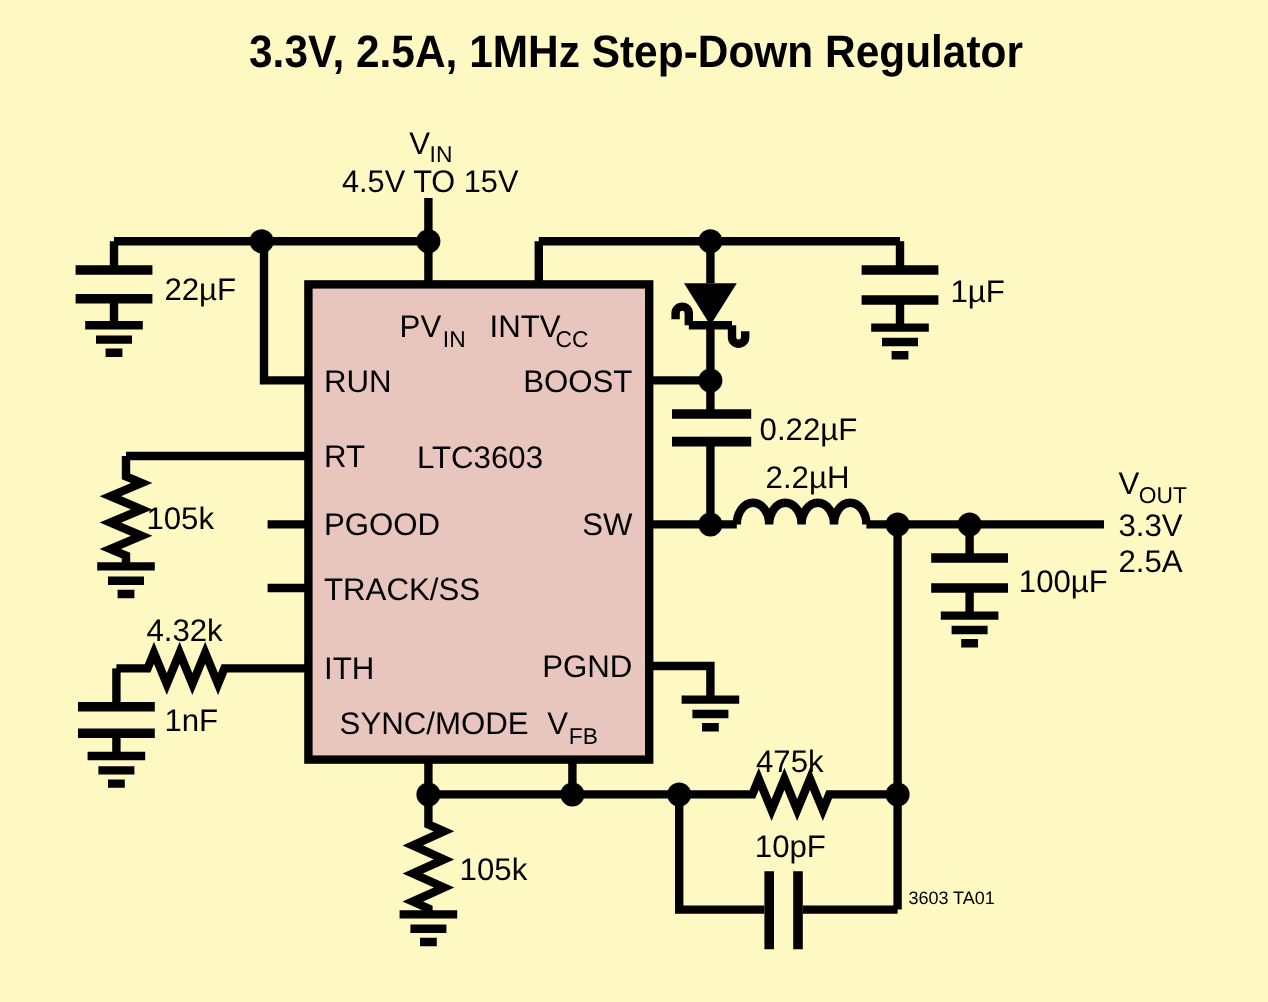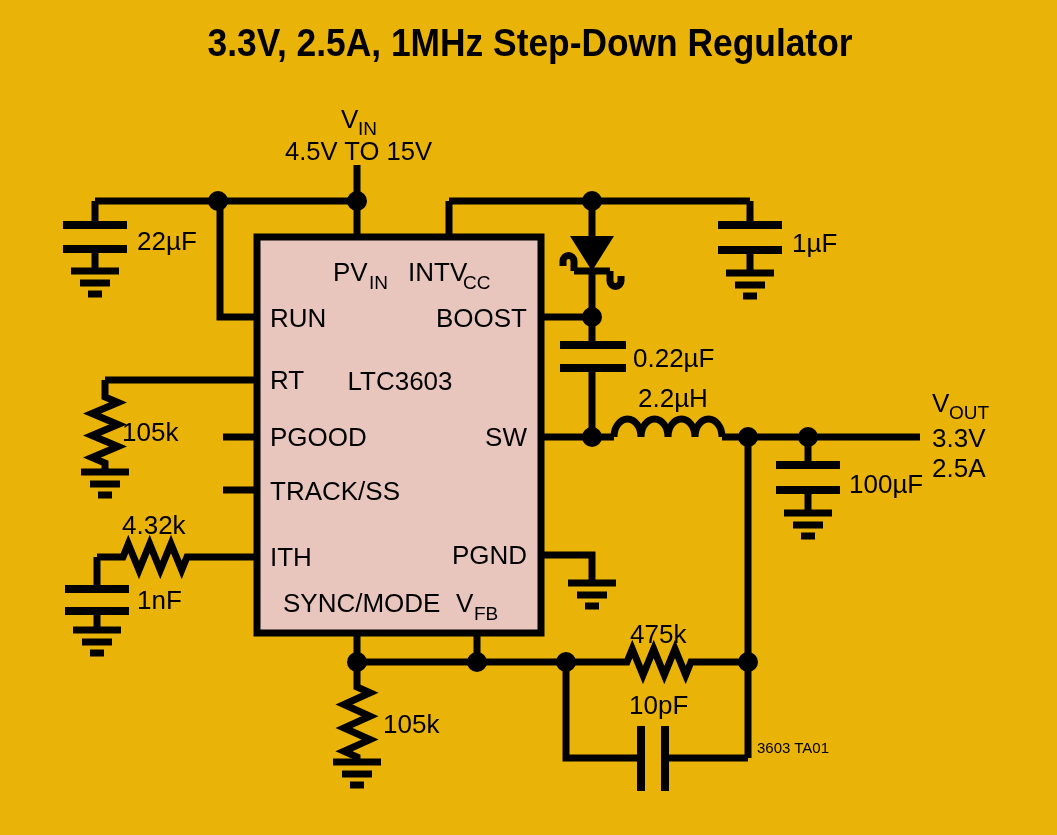--- a/index.html
+++ b/index.html
@@ -1,16 +1,16 @@
 <!DOCTYPE html>
 <html><head>
 <meta charset="utf-8">
 <style>
   html,body{margin:0;padding:0;background:#ffffff;}
-  #page{position:relative;width:1057px;height:835px;background:#eab308;overflow:hidden;}
+  #page{position:relative;width:1057px;height:835px;background:#fef9c3;overflow:hidden;}
   svg{position:absolute;left:0;top:0;}
   text{font-family:"Liberation Sans","DejaVu Sans",sans-serif;fill:#000;}
   .t26{font-size:26px;}
   .t19{font-size:19px;}
   .t15{font-size:15px;}
   .title{font-size:38px;font-weight:bold;}
   .wire{stroke:#000;stroke-width:7;fill:none;}
   .plate{stroke:#000;stroke-width:8;fill:none;}
   .gnd{stroke:#000;stroke-width:7;fill:none;}
   .icbox{stroke:#000;stroke-width:7;}

